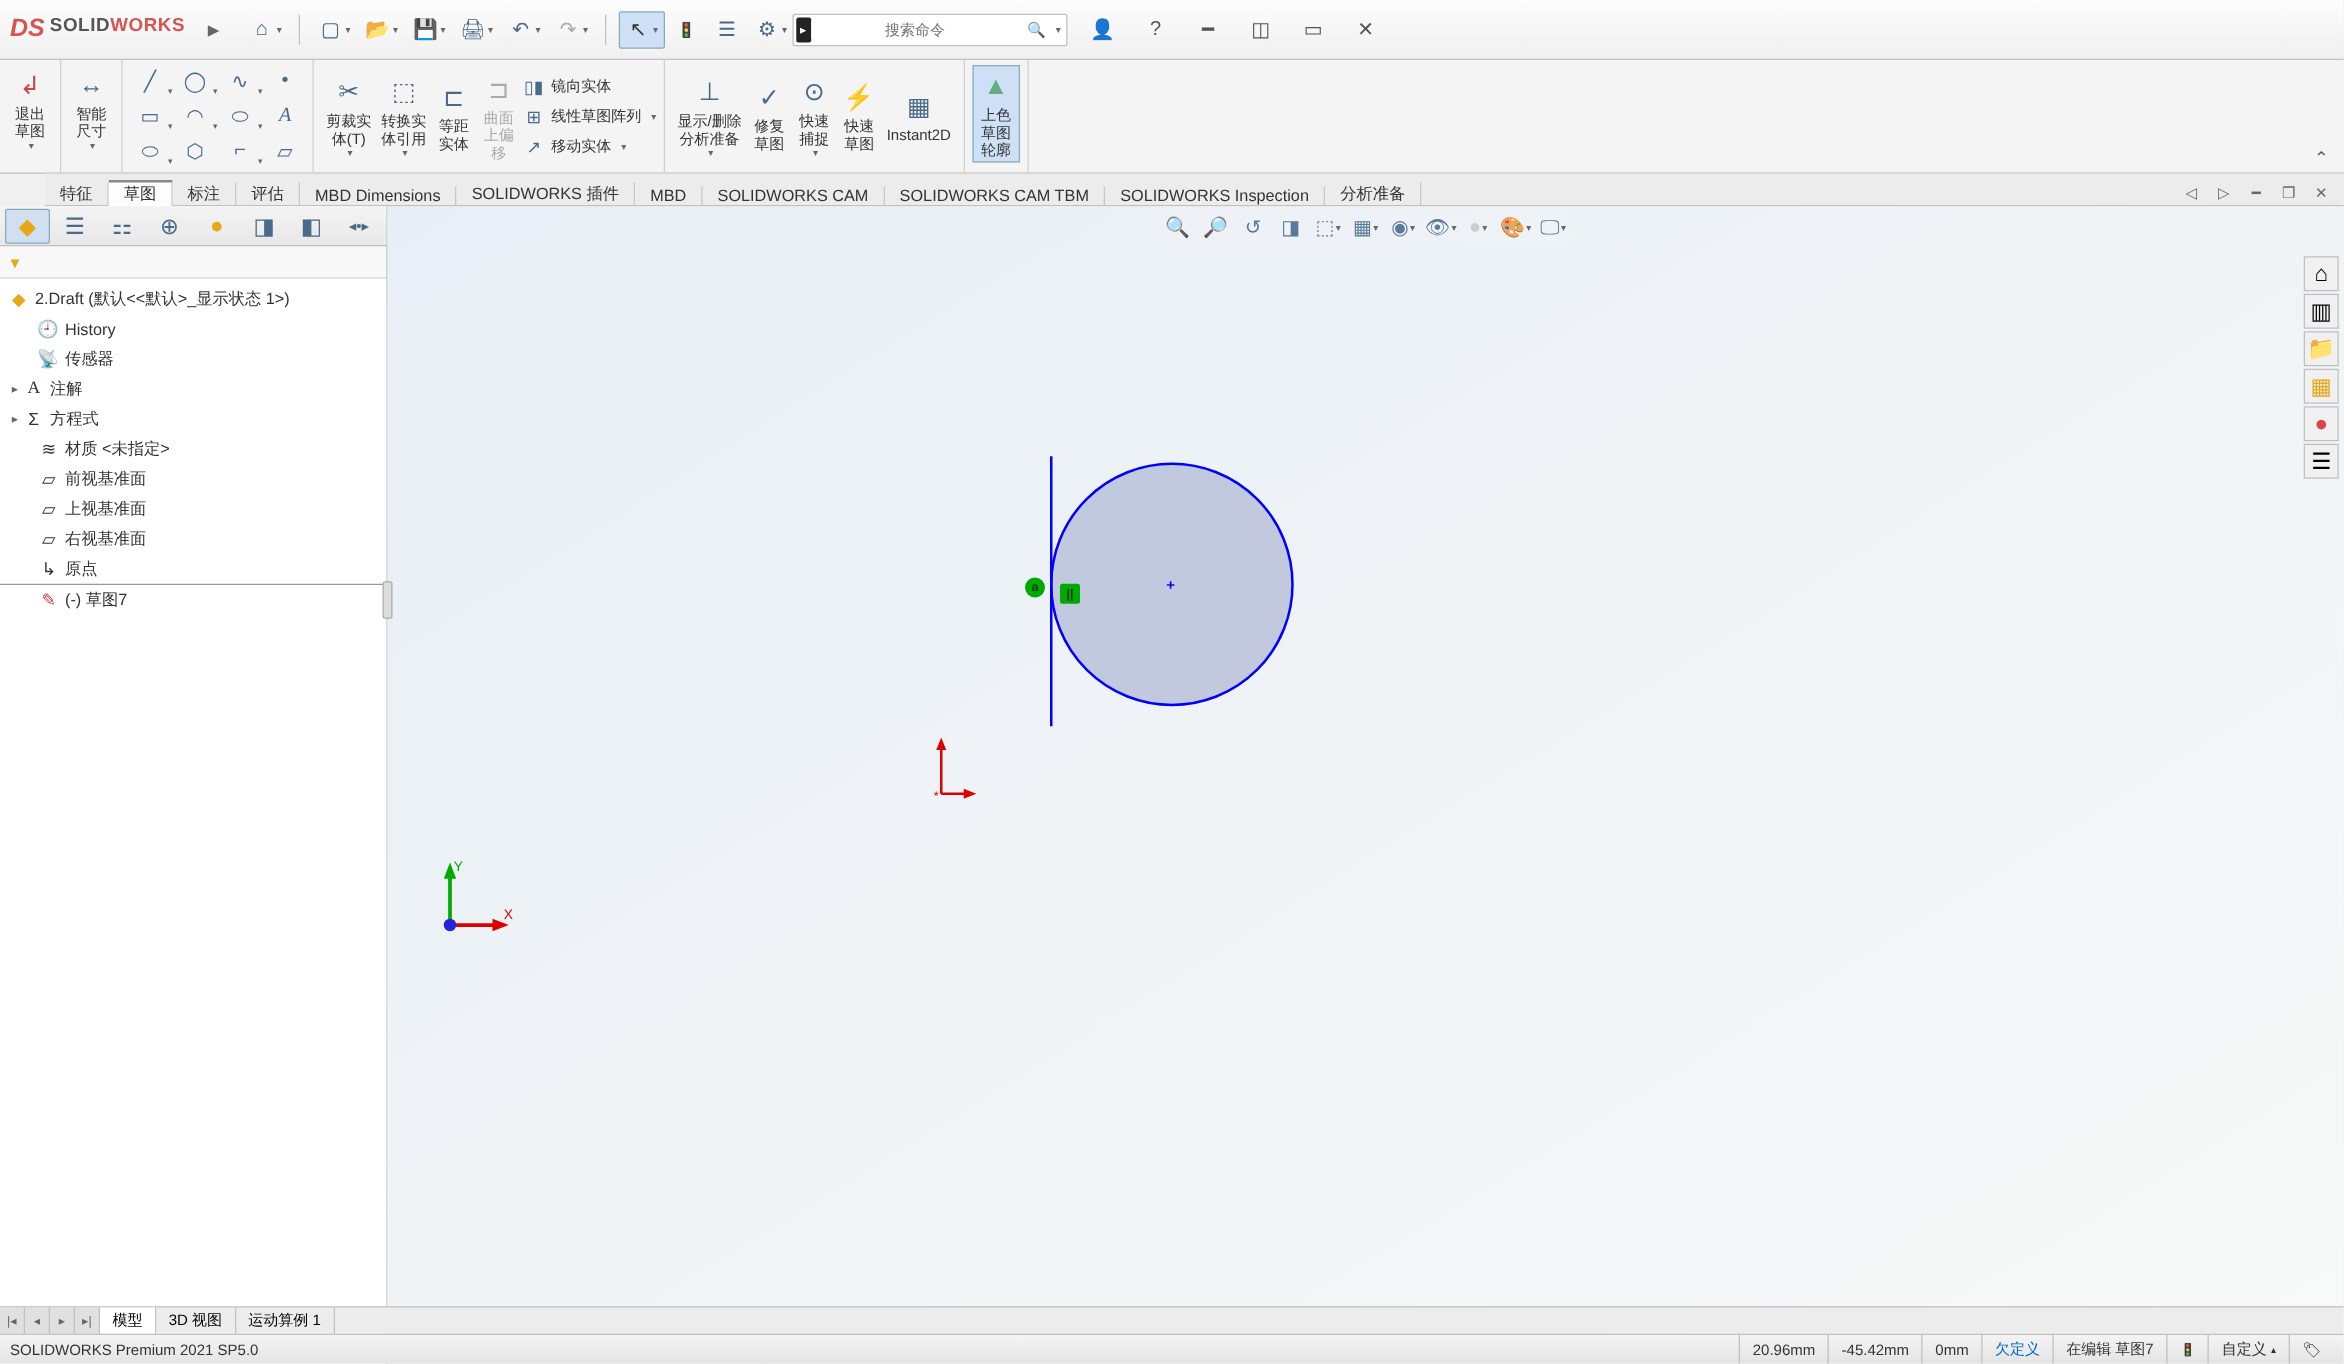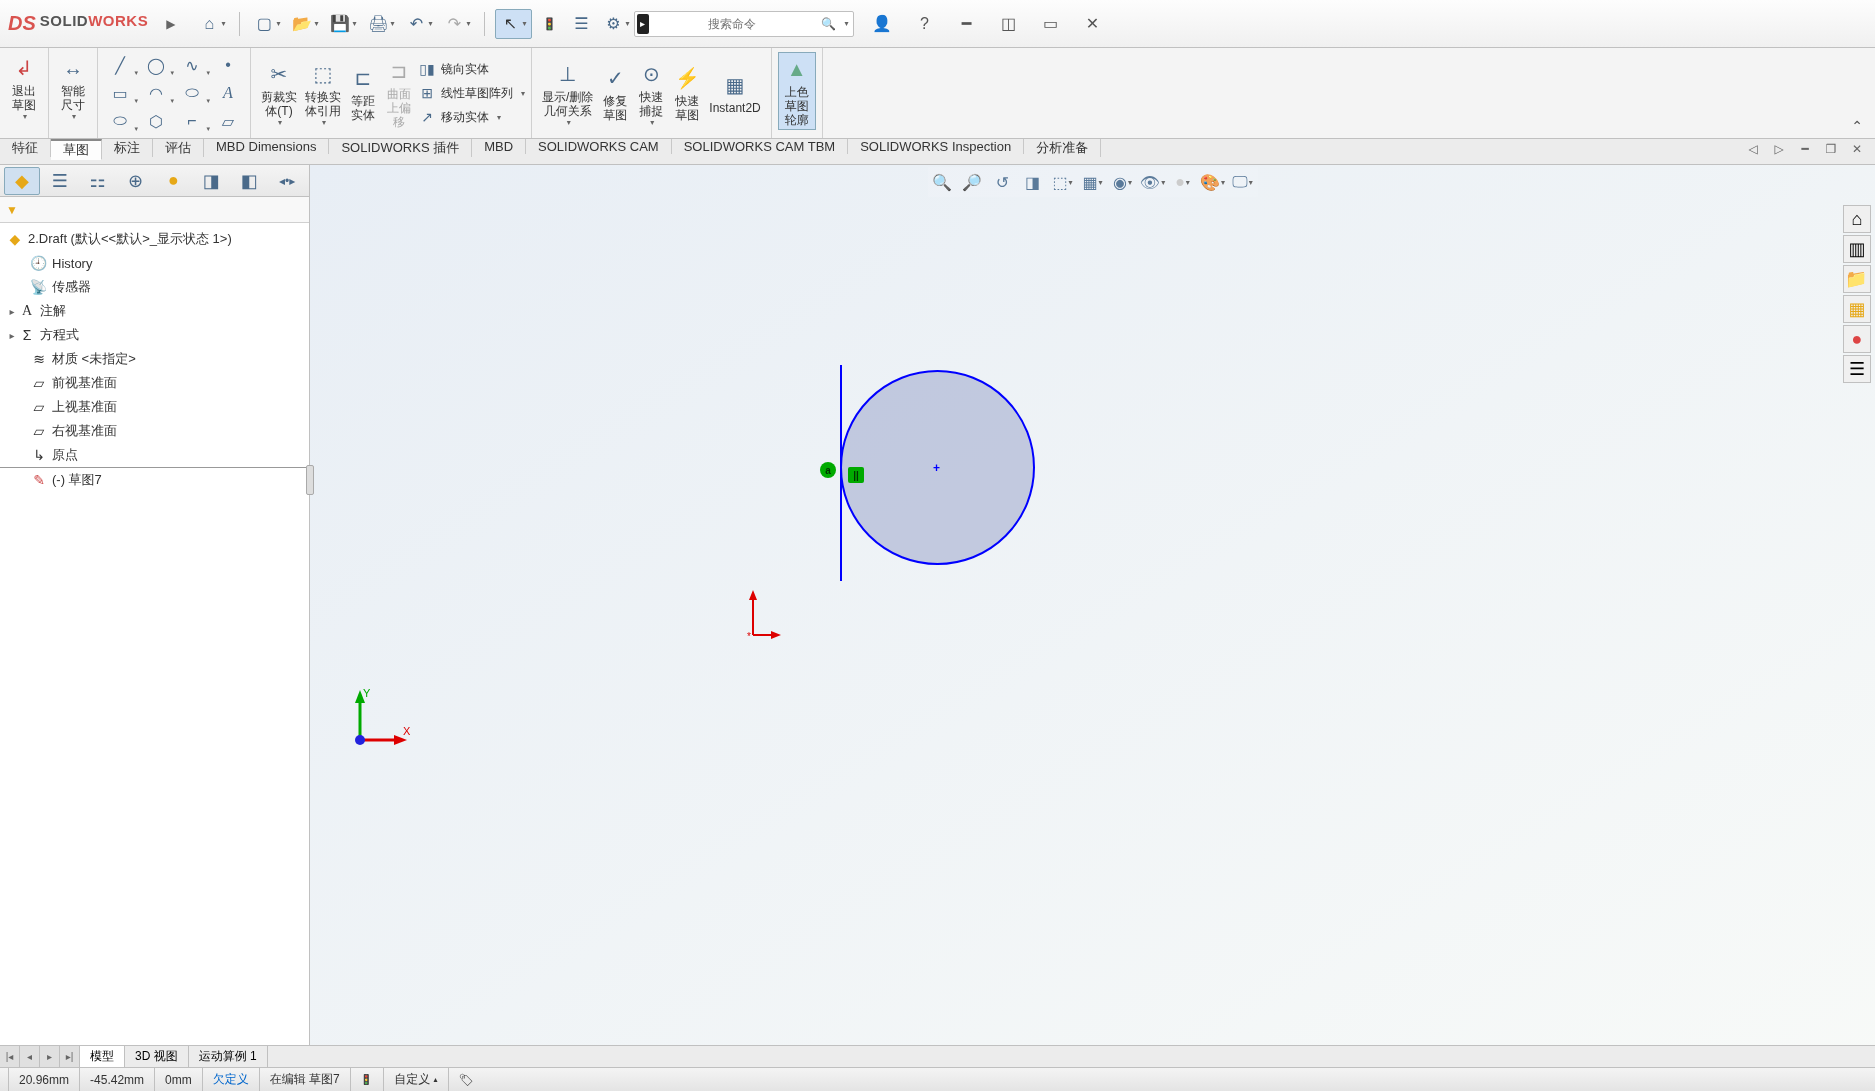--- a/index.html
+++ b/index.html
@@ -33,21 +33,21 @@
 .rg-big-label { font-size: 12px; color: #333; text-align: center; line-height: 14px; margin-top: 2px; }
 .rg-grid { display: grid; grid-template-rows: repeat(3, 26px); grid-auto-flow: column; gap: 2px 4px; align-items: center; }
 .rg-small { width: 32px; height: 24px; display: flex; align-items: center; justify-content: center; color: #4a6a8a; font-size: 16px; cursor: pointer; position:relative; }
 .rg-small .mini-caret { font-size: 7px; color:#666; position:absolute; right:-2px; bottom:0;}
 .rg-row { display: flex; align-items: center; gap: 4px; padding: 1px 0; }
 .rg-row-icon { width: 20px; height: 20px; display: flex; align-items: center; justify-content: center; color: #4a6a8a; font-size: 14px; }
 .rg-row-label { font-size: 12px; color: #333; white-space: nowrap; }
 .ribbon-collapse { margin-left: auto; align-self: flex-end; padding: 4px 12px; font-size: 14px; color: #555; cursor: pointer; }
 
 
-.tabs-bar { height: 26px; background: #ececec; border-bottom: 1px solid #c0c0c0; display: flex; align-items: flex-start; position:relative; }
+.tabs-bar { height: 26px; background: #ececec; border-bottom: 1px solid #c0c0c0; display: flex; align-items: flex-end; position:relative;margin-left:36px; }
 .tab { padding: 0 12px; display: flex; align-items: center; font-size: 13px; color: #333; border-right: 1px solid #c8c8c8; cursor: pointer; }
 .tab.active { background: #fdfdfd; border-top: 2px solid #888; border-bottom: 1px solid #fdfdfd; margin-bottom:-1px;}
 .tabs-right { margin-left: auto; display: flex; align-items: center; gap: 6px; padding-right: 8px; color:#666; }
 .mini-btn { width: 20px; height: 20px; display:flex; align-items:center; justify-content:center; cursor:pointer; font-size:12px;}
 
 
 .main { display: flex; height: 967px; position: relative; }
 .side-panel { width: 310px; background: #f8f8f8; border-right: 1px solid #c0c0c0; display: flex; flex-direction: column; }
 .side-toolbar { height: 32px; background: linear-gradient(#f4f4f4,#e8e8e8); border-bottom: 1px solid #c0c0c0; display: flex; align-items: center; padding: 0 4px; gap: 2px; }
 .st-btn { width: 36px; height: 28px; display: flex; align-items: center; justify-content: center; font-size: 18px; color: #4a6a8a; cursor: pointer; border-radius:2px;}
@@ -246,21 +246,21 @@
           <span class="rg-row-icon">↗</span>
           <span class="rg-row-label">移动实体</span>
           <span class="qat-caret" style="margin-left:4px;">▾</span>
         </div>
     </div>
   </div>
   <div class="ribbon-group" style="flex-direction:row;">
     <div class="rg-big">
         <div class="rg-big-icon">⊥</div>
         <div class="rg-big-label" style="white-space:pre-line;">显示/删除
-几何关系</div>
+分析准备</div>
         <span class="qat-caret">▾</span>
       </div>
     <div class="rg-big">
         <div class="rg-big-icon">✓</div>
         <div class="rg-big-label" style="white-space:pre-line;">修复
 草图</div>
       </div>
     <div class="rg-big">
         <div class="rg-big-icon">⊙</div>
         <div class="rg-big-label" style="white-space:pre-line;">快速
@@ -484,20 +484,21 @@
     <div class="bt-navbtn">◂</div>
     <div class="bt-navbtn">▸</div>
     <div class="bt-navbtn">▸|</div>
   </div>
   <div class="bt-tab active">模型</div>
   <div class="bt-tab">3D 视图</div>
   <div class="bt-tab">运动算例 1</div>
 </div>
 
 <div class="status-bar">
+  <div class="status-left">SOLIDWORKS Premium 2021 SP5.0</div>
   <div class="status-cell">20.96mm</div>
   <div class="status-cell">-45.42mm</div>
   <div class="status-cell">0mm</div>
   <div class="status-cell status-link">欠定义</div>
   <div class="status-cell">在编辑 草图7</div>
   <div class="status-cell">
       <span style="font-size:10px;">🚦</span>
     </div>
   <div class="status-cell"><span>自定义</span>&nbsp;<span style="font-size:8px;">▴</span></div>
   <div class="status-cell">

